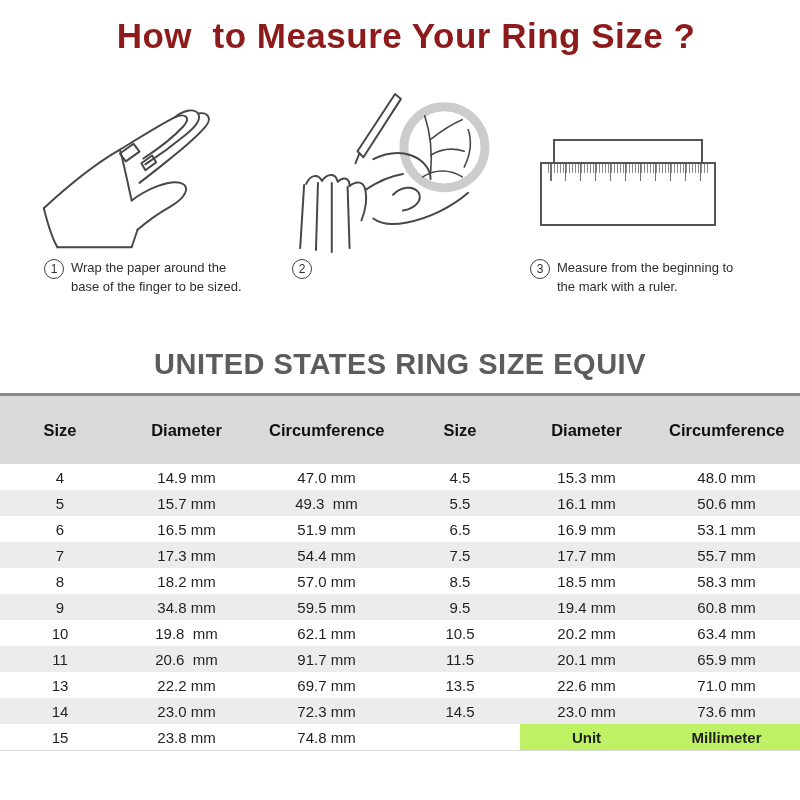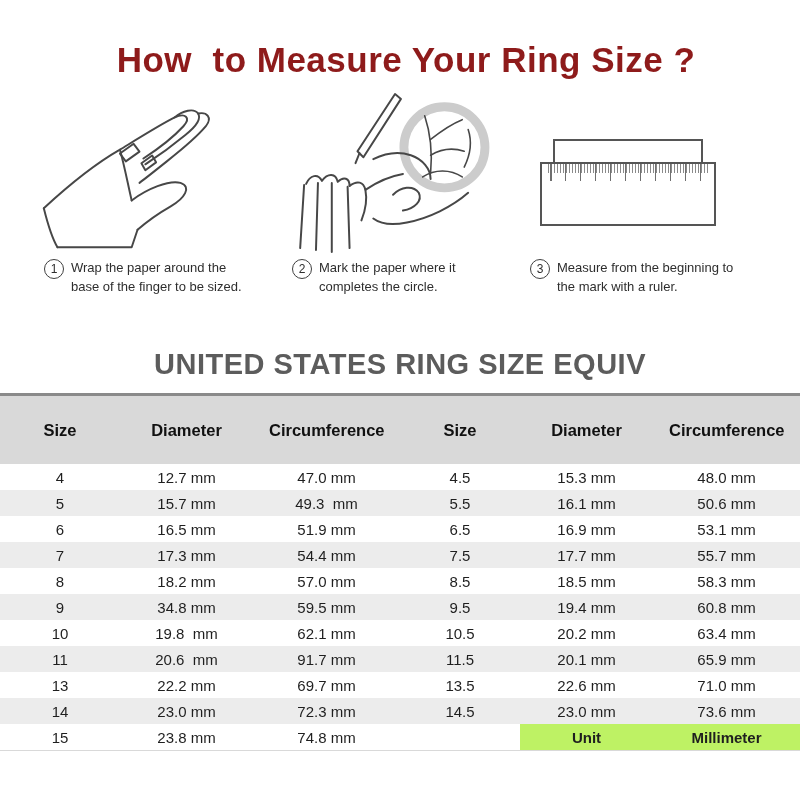--- a/index.html
+++ b/index.html
@@ -3,21 +3,21 @@
 <meta charset="utf-8">
 <style>
   html,body { margin:0; padding:0; }
   body {
     width:800px; height:800px; position:relative; overflow:hidden;
     background:#ffffff; font-family:"Liberation Sans", sans-serif;
   }
   .page { position:absolute; inset:0; }
 
   .title {
-    position:absolute; top:40px; left:0; right:0; margin:0;
+    position:absolute; top:16px; left:0; right:0; margin:0;
     text-align:center; font-size:35px; font-weight:bold;
     color:#8e1b1b; white-space:pre; letter-spacing:0.5px;padding-left:12px;
   }
 
   
   .illus { position:absolute; }
   .illus svg { display:block; }
   #illus-ruler { left:540px; top:136px; width:178px; height:96px; }
   .paper-strip {
     position:absolute; left:13px; top:3px; width:146px; height:23px;
@@ -130,24 +130,20 @@
   <div class="step-caption" style="left:44px; top:259px; width:225px;">
     <span class="badge">1</span>
     <span class="cap-text">
       <span>Wrap the paper around the</span><br>
       <span>base of the finger to be sized.</span>
     </span>
   </div>
 
   <div class="step-caption" style="left:292px; top:259px; width:210px;">
     <span class="badge">2</span>
-    <span class="cap-text">
-      <span>Mark the paper where it</span><br>
-      <span>completes the circle.</span>
-    </span>
   </div>
 
   <div class="step-caption" style="left:530px; top:259px; width:230px;">
     <span class="badge">3</span>
     <span class="cap-text">
       <span>Measure from the beginning to</span><br>
       <span>the mark with a ruler.</span>
     </span>
   </div>
 
@@ -168,21 +164,21 @@
         <th>Diameter</th>
         <th>Circumference</th>
         <th>Size</th>
         <th>Diameter</th>
         <th>Circumference</th>
       </tr>
     </thead>
     <tbody>
       <tr>
           <td>4</td>
-          <td>12.7 mm</td>
+          <td>14.9 mm</td>
           <td>47.0 mm</td>
           <td>4.5</td>
           <td>15.3 mm</td>
           <td>48.0 mm</td>
         </tr>
       <tr>
           <td>5</td>
           <td>15.7 mm</td>
           <td>49.3  mm</td>
           <td>5.5</td>

